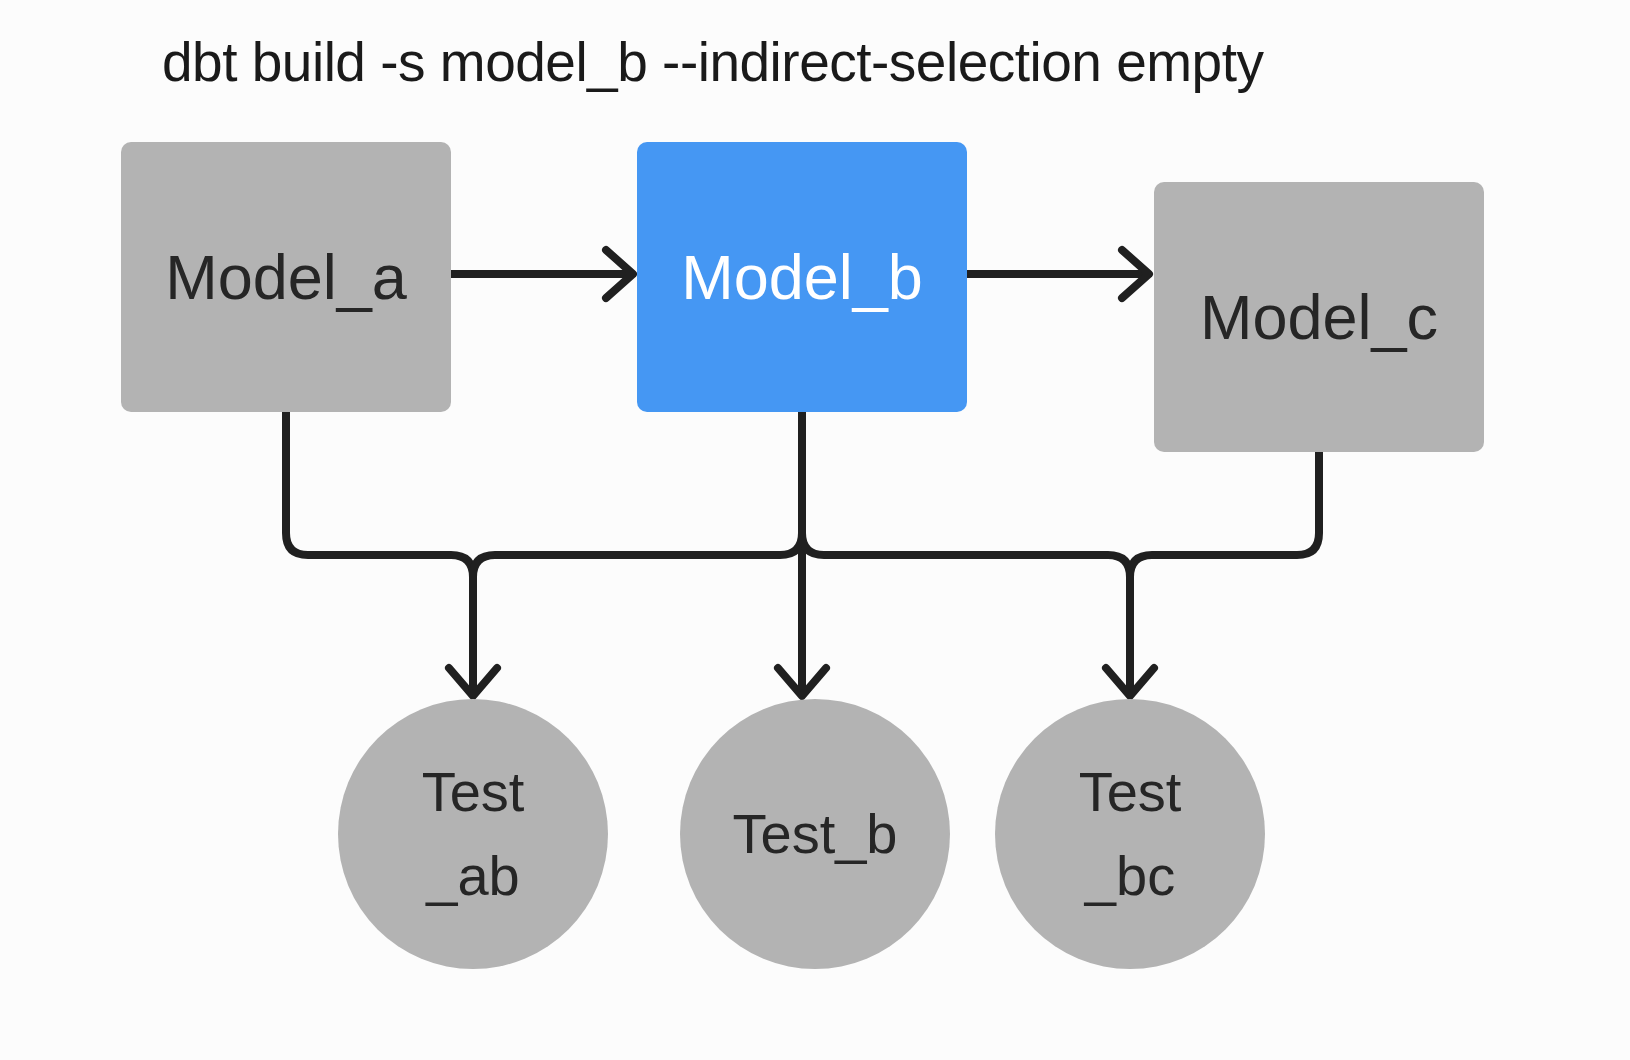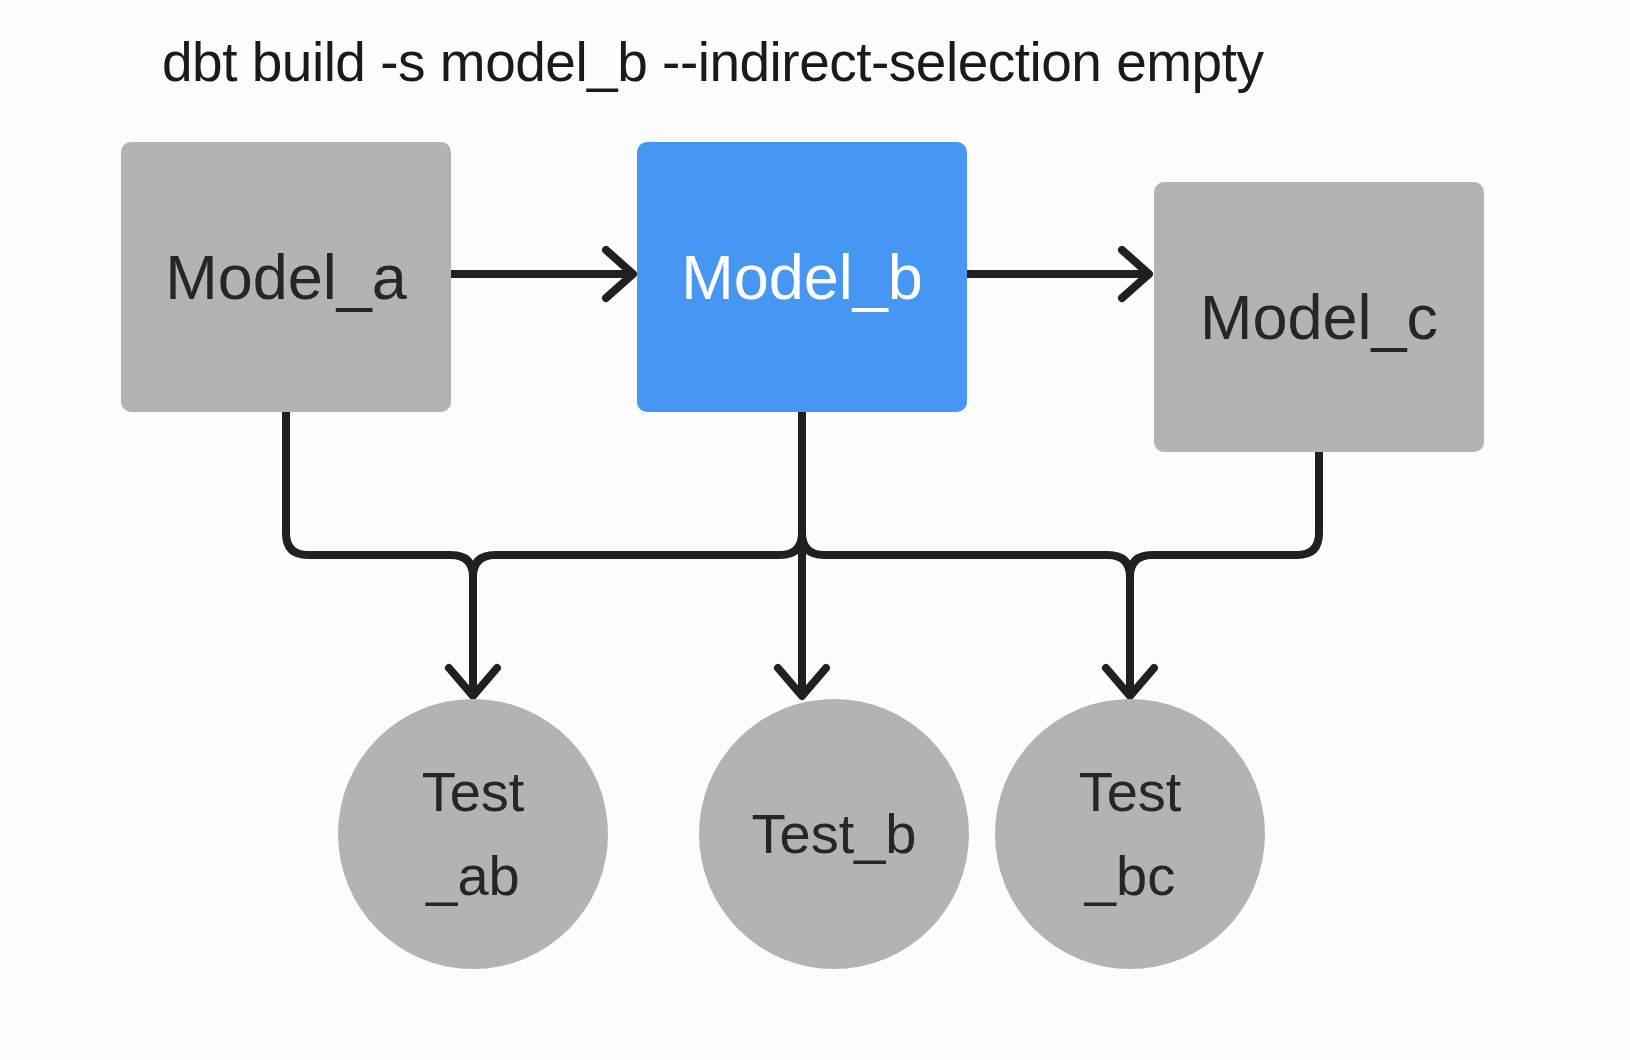--- a/index.html
+++ b/index.html
@@ -77,21 +77,21 @@
     <span class="label">Model_a</span>
   </div>
   <div class="model" style="left:1154px;margin-top:40px;">
     <span class="label">Model_c</span>
   </div>
 
   <div class="test" style="left:338px;">
     <span class="label">Test
 _ab</span>
   </div>
-  <div class="test" style="left:699px;">
+  <div class="test" style="left:680px;">
     <span class="label">Test_b</span>
   </div>
   <div class="test" style="left:995px;">
     <span class="label">Test
 _bc</span>
   </div>
 
 </div>
 
 </body></html>

